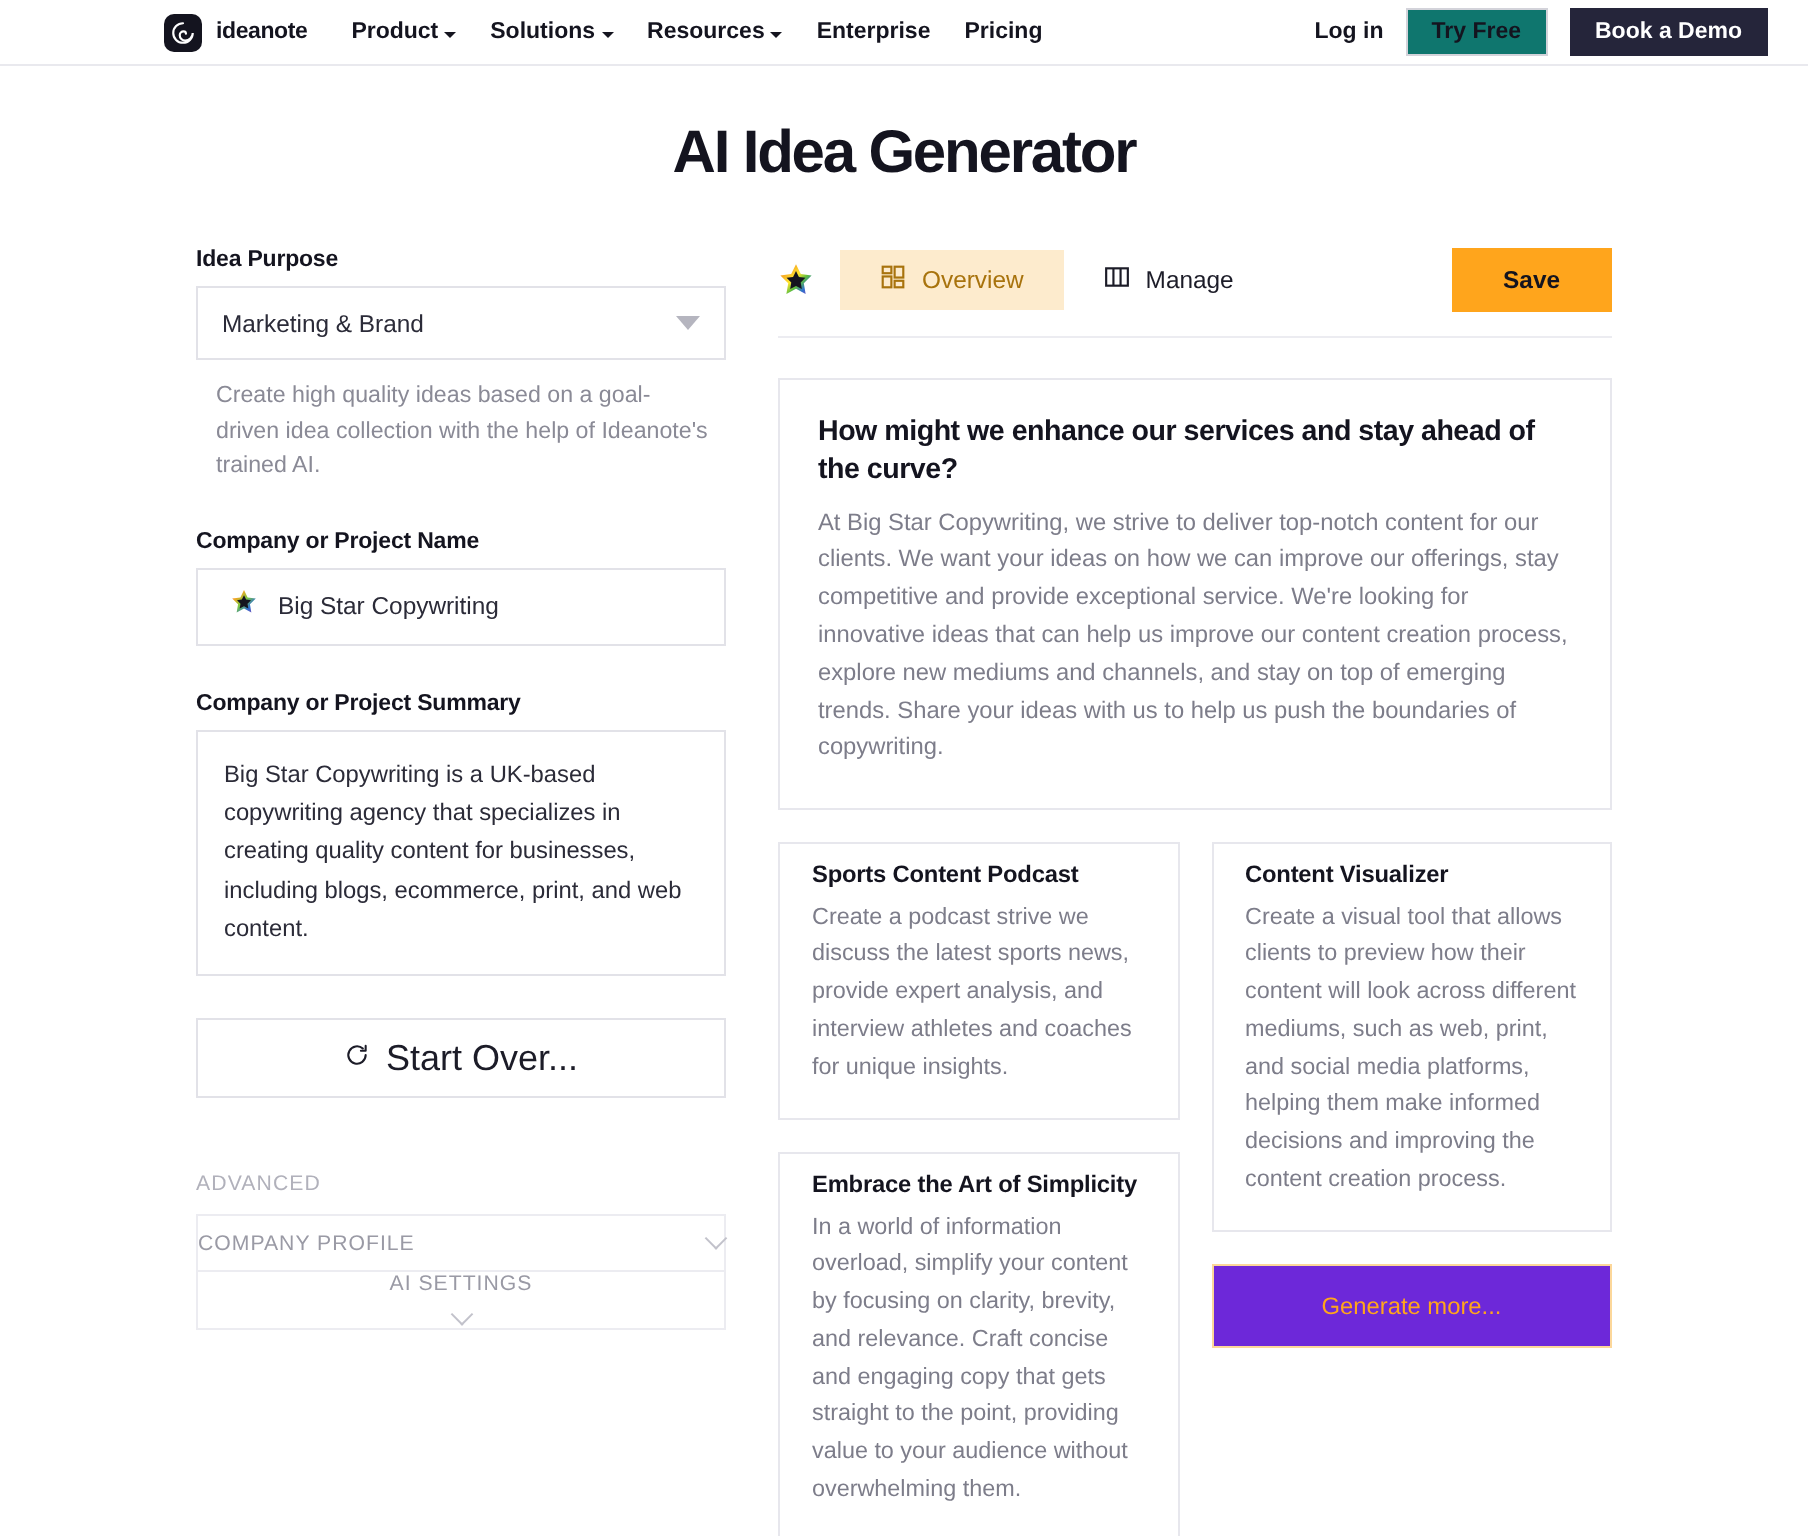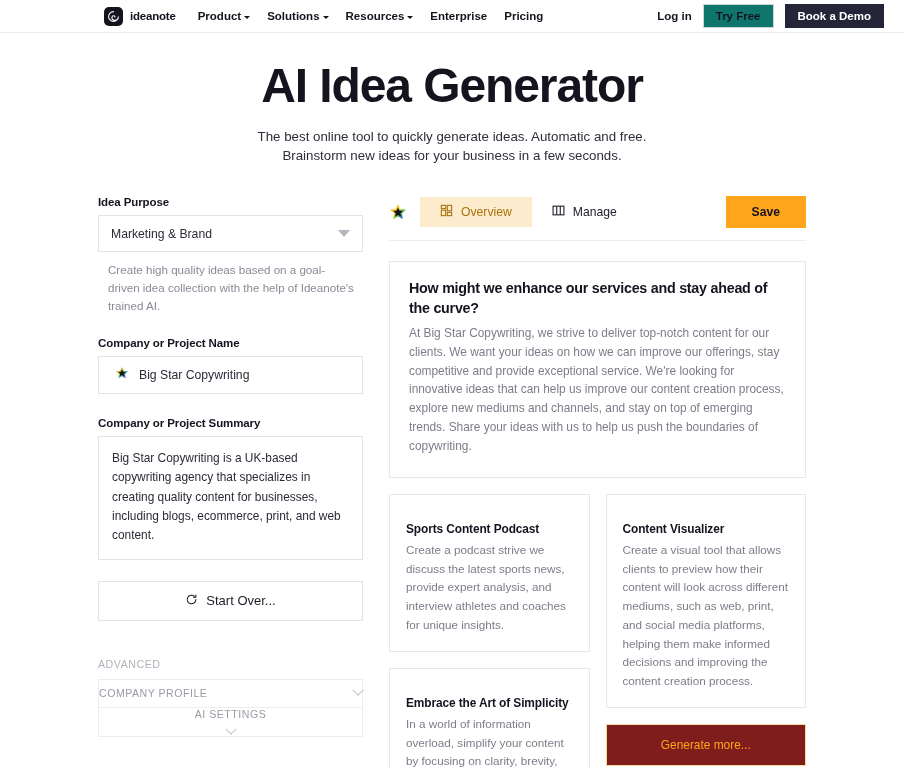--- a/index.html
+++ b/index.html
@@ -12,21 +12,21 @@
     color: #1c1c28;
     overflow: hidden;
   }
 
   
   .navbar {
     height: 33px;
     border-bottom: 1px solid #e9e9ee;
     display: flex;
     align-items: center;
-    padding: 0 20px 0 104px;
+    padding: 0 20px 0 82px;
     background: #fff;
   }
   .brand { display: flex; align-items: center; gap: 7px; margin-right: 22px; }
   .brand-mark {
     width: 19px; height: 19px;
     background: #14141f;
     border-radius: 5px;
     display: flex; align-items: center; justify-content: center;
   }
   .brand-mark svg { display: block; }
@@ -79,21 +79,21 @@
     border: none;
     padding: 6px 13px;
     cursor: pointer;
     white-space: nowrap;
     font-family: inherit;
   }
 
   
   .hero { text-align: center; padding-top: 27px; }
   .hero h1 {
-    font-size: 48px;
+    font-size: 30px;
     font-weight: 800;
     letter-spacing: -1.1px;
     color: #14141f;
     line-height: 1.1;
   }
   .hero-sub {
     margin-top: 14px;
     font-size: 13.3px;
     line-height: 1.45;
     color: #2e2e3a;
@@ -168,21 +168,21 @@
     background: #fff;
     height: 40px;
     display: flex;
     align-items: center;
     justify-content: center;
     gap: 8px;
     cursor: pointer;
     font-family: inherit;
     width: 100%;
   }
-  .startover .lbl { font-size: 13px; color: #1c1c28; }
+  .startover .lbl { font-size: 18px; color: #1c1c28; }
   .advanced-title {
     margin-top: 37px;
     font-size: 10.6px;
     letter-spacing: 0.55px;
     color: #b1b1bb;
     margin-bottom: 9px;
   }
   .acc-row {
     border: 1px solid #ececf1;
     background: #fff;
@@ -269,39 +269,39 @@
   .masonry {
     margin-top: 16px;
     display: flex;
     gap: 16px;
     align-items: flex-start;
   }
   .mcol { flex: 1; min-width: 0; display: flex; flex-direction: column; gap: 16px; }
   .idea-card {
     border: 1px solid #e7e7ed;
     background: #fff;
-    padding: 27px 16px 16px 16px;
+    padding: 8px 16px 16px 16px;
     cursor: pointer;
   }
   .idea-card h3 {
     font-size: 11.9px;
     font-weight: 800;
     color: #14141f;
     line-height: 1.3;
     letter-spacing: -0.1px;
   }
   .idea-card p {
     margin-top: 4px;
     font-size: 11.7px;
     line-height: 1.6;
     color: #7d7d8a;
   }
   .generate-more {
     border: 1px solid #fcd79a;
-    background: #7f1d1d;
+    background: #6d28d9;
     color: #ffa51c;
     font-size: 11.9px;
     font-family: inherit;
     padding: 13px 10px;
     text-align: center;
     cursor: pointer;
     width: 100%;
   }
 </style>
 </head>
@@ -336,24 +336,20 @@
 
   <div class="nav-right">
     <span class="nav-login">Log in</span>
     <button class="btn-outline">Try Free</button>
     <button class="btn-dark">Book a Demo</button>
   </div>
 </div>
 
 <div class="hero">
   <h1>AI Idea Generator</h1>
-  <div class="hero-sub">
-    <div>The best online tool to quickly generate ideas. Automatic and free.</div>
-    <div>Brainstorm new ideas for your business in a few seconds.</div>
-  </div>
 </div>
 
 <div class="page">
 
   <div class="leftcol">
 
     <div class="field-label">Idea Purpose</div>
     <div class="select-box">
       <span class="select-value">Marketing &amp; Brand</span>
       <span class="select-caret"></span>

